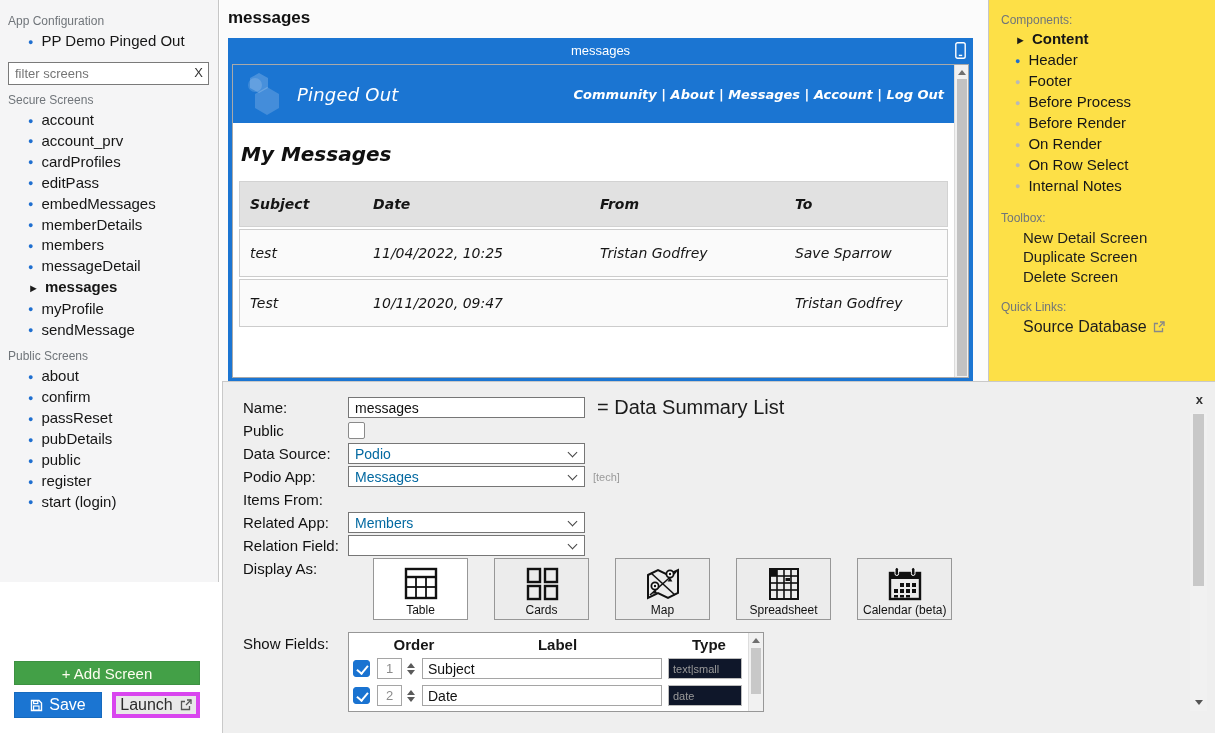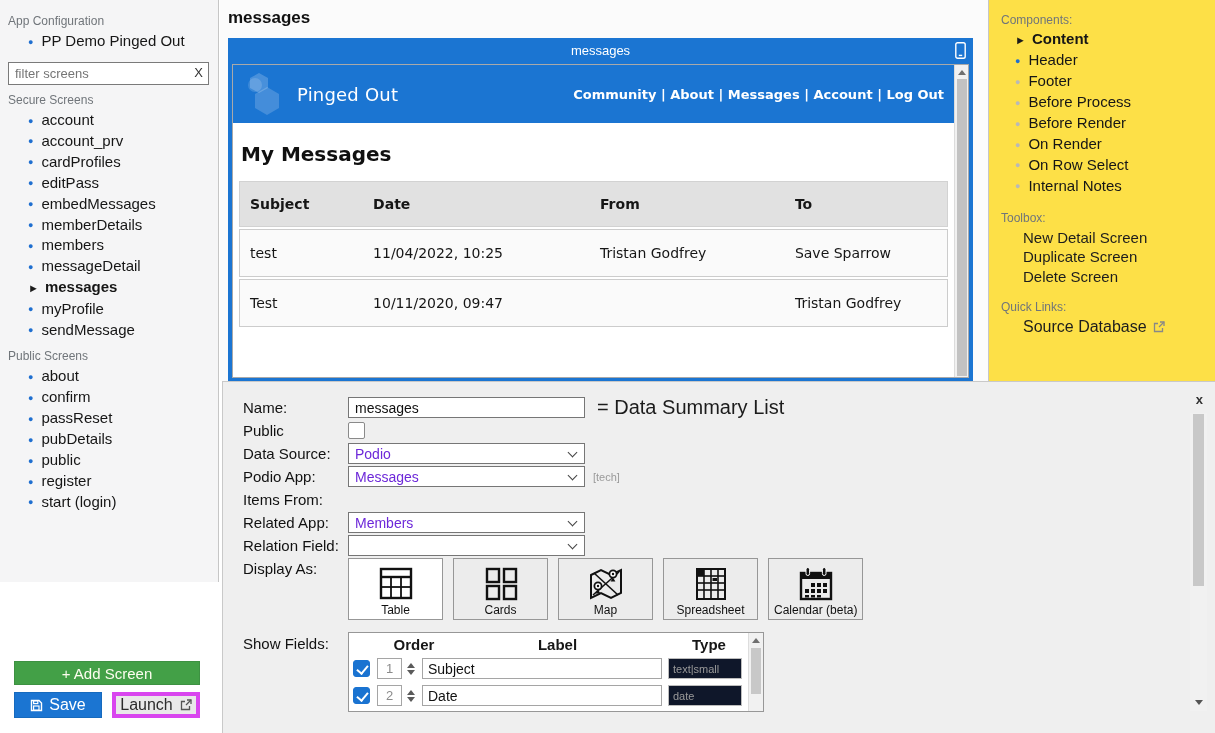--- a/index.html
+++ b/index.html
@@ -41,21 +41,21 @@
   .main { position:absolute; left:220px; top:0; width:768px; height:381px; background:#fbfbfb; }
   .page-title { position:absolute; left:8px; top:8px; font-size:17px; font-weight:bold; color:#111; }
   .preview { position:absolute; left:8px; top:38px; width:745px; height:343px; }
   .preview-bar { height:24px; background:#1b75d2; color:#fff; font-size:13px;
                  display:flex; align-items:center; justify-content:center; position:relative; }
   .phone-ico { position:absolute; right:7px; top:4px; cursor:pointer; }
   .preview-frame { position:absolute; top:24px; left:0; right:0; bottom:0;
                    background:#1b75d2; padding:2px 4px 3px 4px; }
   .site { height:100%; background:#fff; border:1px solid #a9a9a9; display:flex;
           font-family:"DejaVu Sans","Liberation Sans",sans-serif; overflow:hidden; }
-  .site-content { flex:1; overflow:hidden; }
+  .site-content { flex:1; overflow:hidden;font-style:italic; }
   .site-header { height:58px; background:#1b75d2; display:flex; align-items:center; position:relative; overflow:hidden; }
   .brand { color:#fff; font-size:18px; margin-left:64px; letter-spacing:0.2px; }
   .nav { margin-left:auto; padding-right:10px; font-size:13px; font-weight:600; color:#fff; white-space:nowrap; }
   .nav a { color:#fff; text-decoration:none; cursor:pointer; }
   .nav a + a::before { content:" | "; font-weight:600; cursor:default; }
   .site-heading { font-size:20px; font-weight:bold; color:#101010; padding:19px 8px 13px 8px; }
   table.msg { border-collapse:separate; border-spacing:0 2px; margin:0 6px; width:calc(100% - 12px); }
   table.msg th { background:#e1e1e1; font-size:14px; font-weight:bold; text-align:left;
                  padding:14px 10px; border-top:1px solid #d2d2d2; border-bottom:1px solid #d2d2d2; }
   table.msg th:first-child { border-left:1px solid #d2d2d2; }
@@ -104,29 +104,29 @@
 
   .form { position:absolute; left:20px; top:14px; }
   .frow { display:flex; align-items:center; height:23px; }
   .frow .flabel { width:105px; font-size:15px; color:#111; flex:none; }
   .tinput { width:237px; height:21px; border:1px solid #767676; background:#fff;
             font-size:14px; padding:0 6px; font-family:inherit; color:#111; }
   .suffix { margin-left:12px; font-size:20px; color:#1c1c1c; }
   .checkbox { width:17px; height:17px; border:1px solid #8a8a8a; background:#fff;
               border-radius:2px; cursor:pointer; }
   .select { width:237px; height:21px; border:1px solid #767676; background:#fff; cursor:pointer;
-            display:flex; align-items:center; padding:0 8px 0 6px; font-size:14px; color:#6d28d9; }
+            display:flex; align-items:center; padding:0 8px 0 6px; font-size:14px; color:#0369a1; }
   .select.wide { width:257px; }
   .chev { width:7px; height:7px; border-right:1.6px solid #444; border-bottom:1.6px solid #444;
           transform:rotate(45deg); margin-left:auto; margin-bottom:3px; flex:none; }
   .note { margin-left:8px; font-size:11px; color:#9a9a9a; }
 
   .frow-display { height:68px; align-items:flex-start; }
   .frow-display .flabel { line-height:23px; }
-  .disp-group { display:flex; gap:10px; margin-top:1px; }
+  .disp-group { display:flex; gap:26px; margin-top:1px;margin-left:25px; }
   .disp { min-width:95px; height:62px; border:1px solid #979797; background:#ececec; cursor:pointer;
           display:flex; flex-direction:column; align-items:center; justify-content:flex-end;
           padding:2px 5px 2px 5px; }
   .disp.selected { background:#fff; }
   .disp .dlabel { font-size:12px; color:#111; margin-top:1px; }
   .disp svg { display:block; }
 
   .frow-showfields { margin-top:7px; align-items:flex-start; height:auto; }
   .frow-showfields .flabel { line-height:23px; }
   .sf-box { width:416px; height:80px; background:#fff; border:1px solid #979797;

